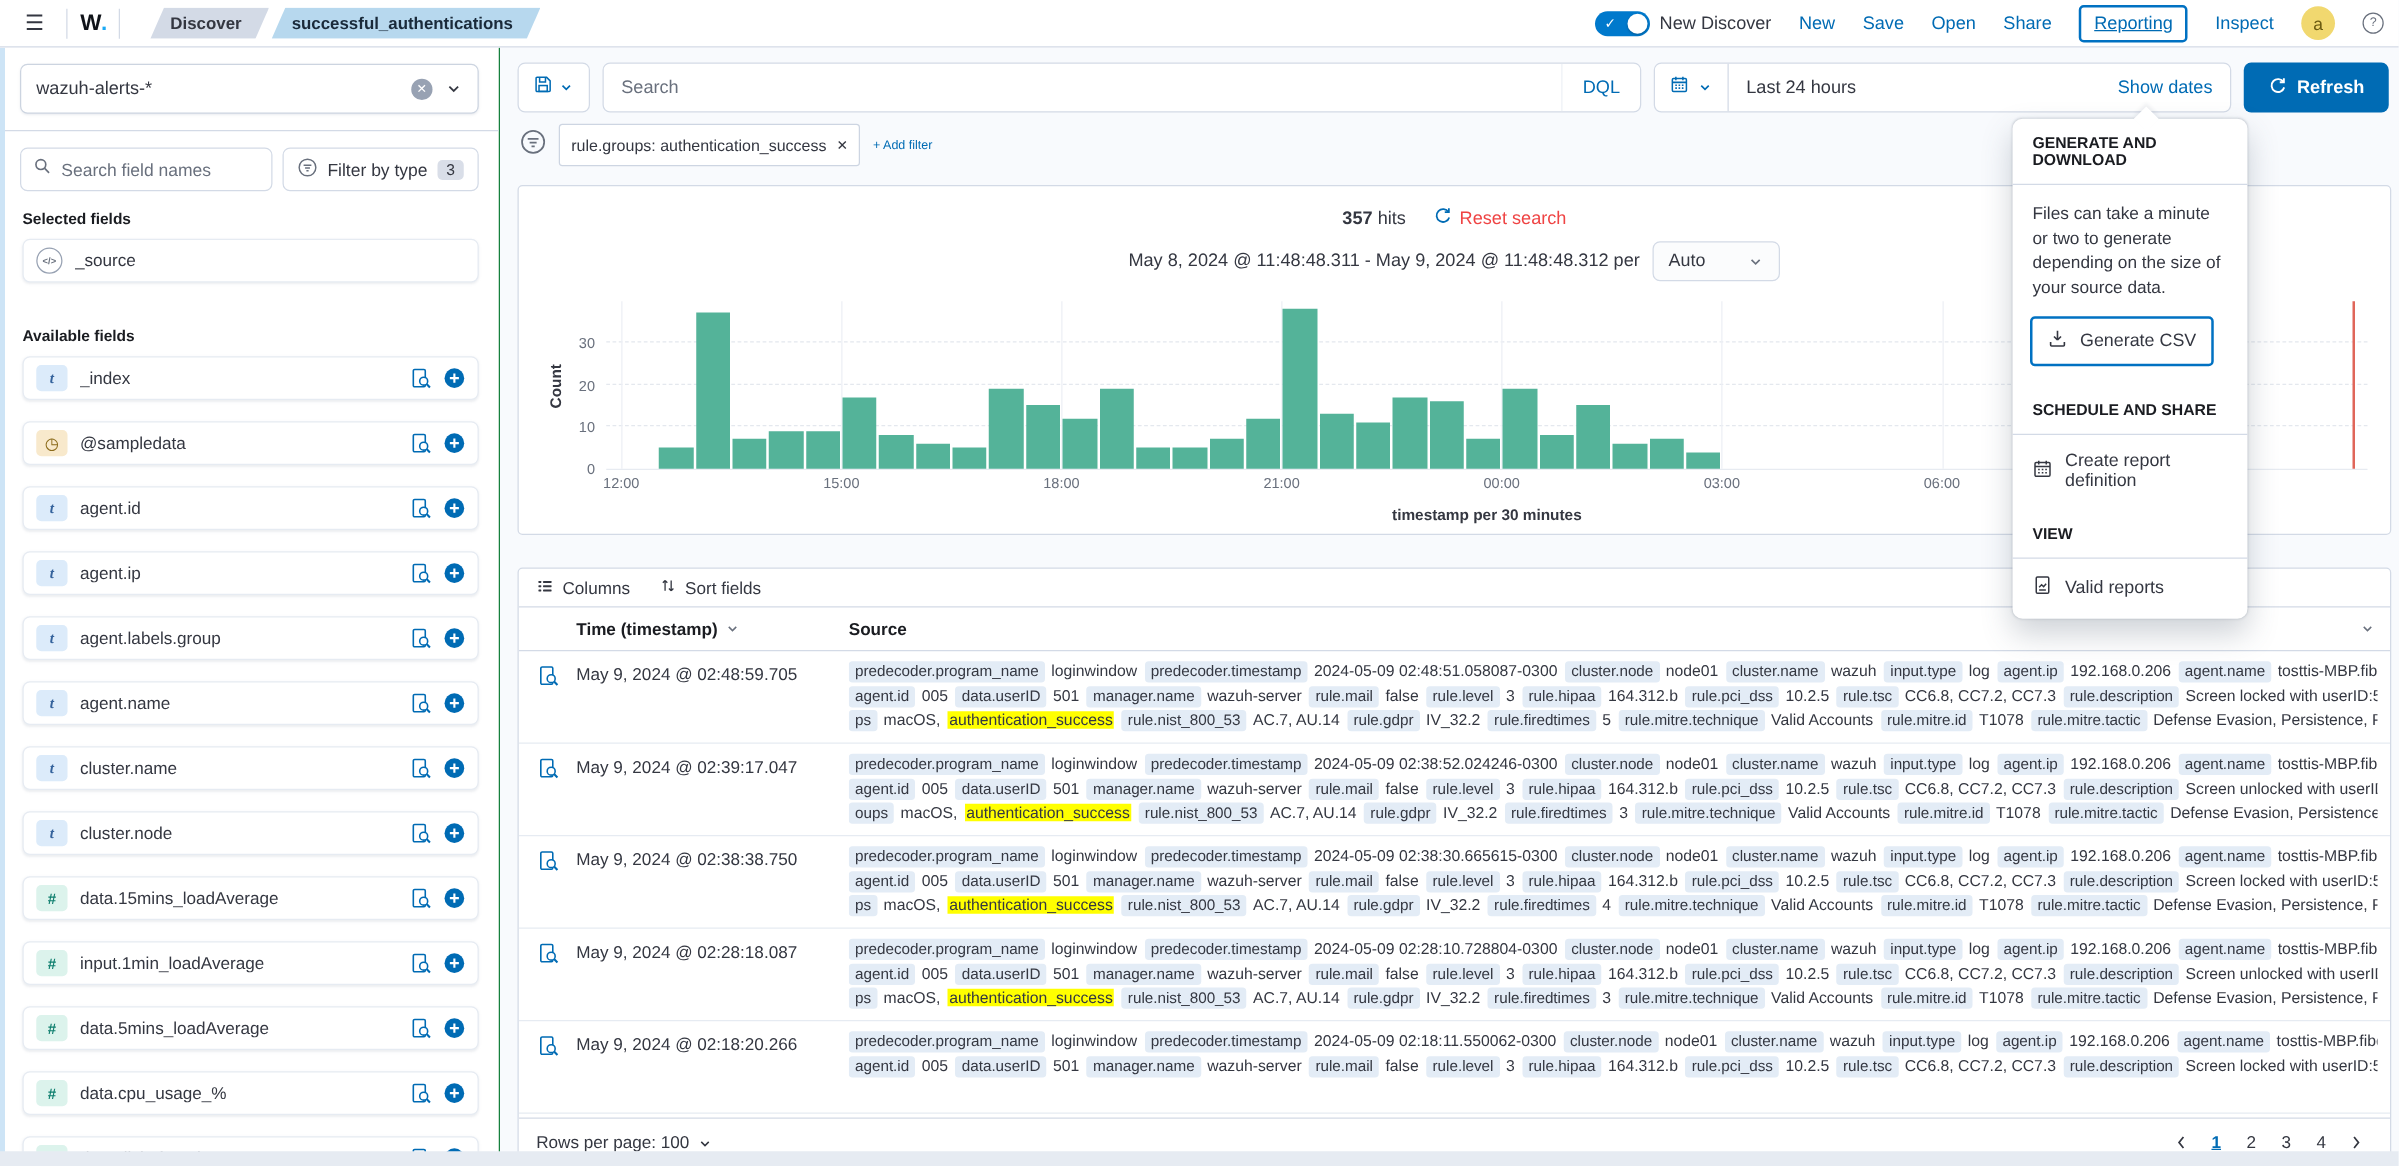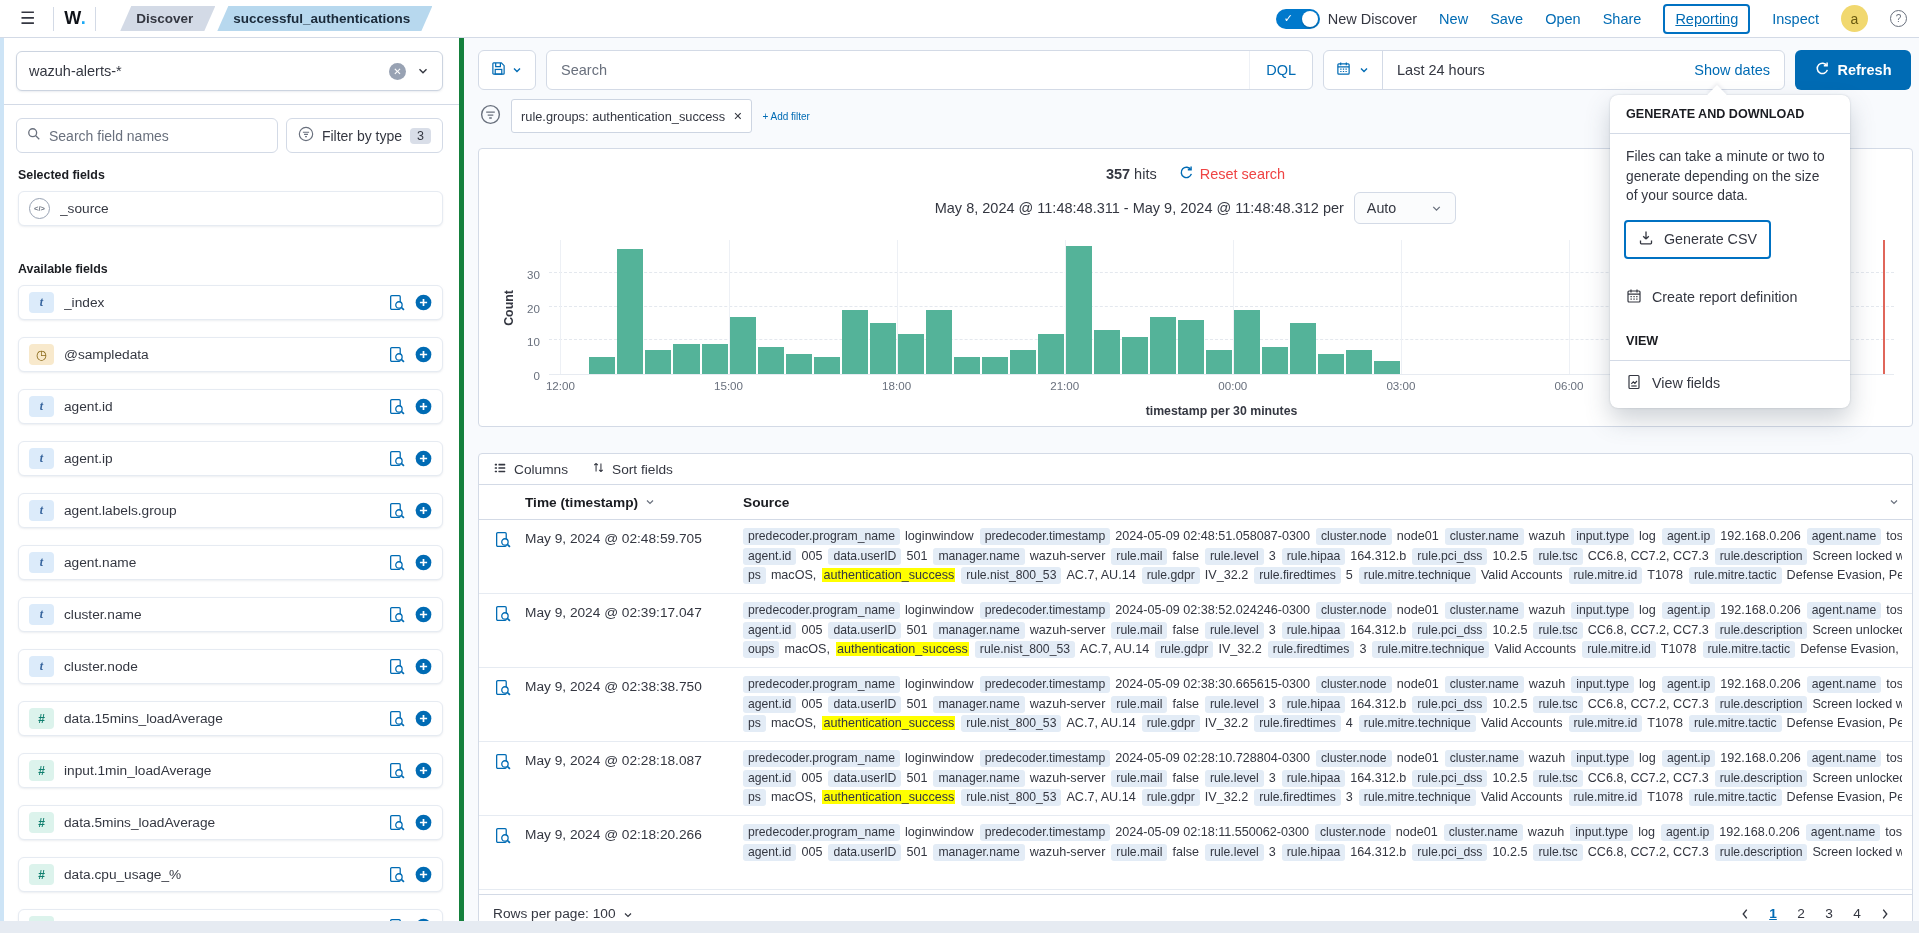--- a/index.html
+++ b/index.html
@@ -26,21 +26,21 @@
   .toggle-label { font-size:14.5px; color:#343741; }
   .nav-link { color:#006BB4; font-size:14.5px; cursor:pointer; }
   .nav-link-box { border:2px solid #0071c2; border-radius:4px; padding:4px 10px; }
   .nav-link-box .nav-link { text-decoration:underline; }
   .avatar { width:27px; height:27px; border-radius:50%; background:#f1d86f; color:#6a5a10; font-size:14px; display:flex; align-items:center; justify-content:center; cursor:pointer; }
   .help { width:17px; height:17px; border-radius:50%; border:1.4px solid #69707d; color:#69707d; font-size:10px; display:flex; align-items:center; justify-content:center; cursor:pointer; }
 
   .body-row { display:flex; height:895px; }
 
   
-  .sidebar { width:464px; background:#fff; border-right:5px solid #15803d; position:relative; overflow:hidden; flex:none; }
+  .sidebar { width:400px; background:#fff; border-right:1px solid #15803d; position:relative; overflow:hidden; flex:none; }
   .side-scroll { position:absolute; left:0; top:0; bottom:0; width:4px; background:#cde4f6; }
   .index-select { margin:13px 16px; height:40px; border:1px solid #ccd4e0; border-radius:6px; box-shadow:0 1px 2px rgba(152,162,179,.2); display:flex; align-items:center; padding:0 12px; font-size:14.5px; cursor:pointer; background:#fff; }
   .index-select .grow { flex:1; }
   .clear-x { width:17px; height:17px; border-radius:50%; background:#98a2b3; color:#fff; font-size:10px; display:flex; align-items:center; justify-content:center; margin-right:10px; }
   .chev { color:#343741; display:inline-flex; }
   .chev svg { display:block; }
   .side-div { height:1px; background:#d3dae6; }
   .search-row { display:flex; gap:8px; margin:13px 16px; }
   .field-search { flex:1; height:35px; border:1px solid #d3dae6; border-radius:6px; display:flex; align-items:center; gap:8px; padding:0 10px; background:#fff; cursor:text; }
   .field-search .ph { color:#69707d; font-size:14px; }
@@ -116,21 +116,21 @@
   .seg-t { margin-right:6px; }
   .hl { background:#ffff00; padding:0 1px; margin-right:6px; }
   .t-footer { height:38px; border-top:1px solid #d3dae6; display:flex; align-items:center; padding:0 14px; flex:none; background:#fff; }
   .rpp { display:flex; align-items:flex-end; gap:6px; font-size:13.7px; color:#343741; cursor:pointer; }
   .pager { margin-left:auto; display:flex; align-items:center; gap:2px; }
   .page-btn { min-width:26px; height:26px; display:flex; align-items:center; justify-content:center; font-size:13.7px; color:#343741; cursor:pointer; border-radius:4px; }
   .page-btn.active { color:#006BB4; font-weight:700; text-decoration:underline; }
   .page-chev { color:#343741; }
 
   
-  .popup { position:absolute; top:95px; left:1610px; width:240px; background:#fff; border-radius:8px; box-shadow:0 12px 24px rgba(65,78,101,.25), 0 0 2px rgba(65,78,101,.25); z-index:30; }
+  .popup { position:absolute; top:95px; left:1610px; width:188px; background:#fff; border-radius:8px; box-shadow:0 12px 24px rgba(65,78,101,.25), 0 0 2px rgba(65,78,101,.25); z-index:30; }
   .popup .arrow { position:absolute; top:-7px; left:100px; width:14px; height:14px; background:#fff; transform:rotate(45deg); box-shadow:-2px -2px 3px rgba(65,78,101,.08); }
   .pop-title { padding:12px 16px; font-size:12.6px; font-weight:700; color:#1a1c21; border-bottom:1px solid #d3dae6; }
   .pop-note { padding:13px 16px 4px; font-size:13.8px; line-height:1.42; color:#343741; }
   .csv-btn { margin:10px 14px 16px 14px; border:2px solid #0071c2; border-radius:4px; padding:8px 12px; display:inline-flex; align-items:center; gap:10px; font-size:14.3px; color:#343741; cursor:pointer; background:#fff; font-family:inherit; }
   .pop-item { padding:13px 16px 15px; display:flex; align-items:center; gap:10px; font-size:14.3px; color:#343741; cursor:pointer; }
 
   .bottom-strip { position:absolute; left:0; right:0; bottom:0; height:12px; background:#e6ebf2; z-index:15; }
 </style>
 </head>
 <body>
@@ -748,32 +748,33 @@
     <div class="arrow"></div>
     <div class="pop-title">GENERATE AND DOWNLOAD</div>
     <div class="pop-note">Files can take a minute or two to generate depending on the size of your source data.</div>
     <button class="csv-btn">
       <span><svg width="16" height="16" viewBox="0 0 16 16" fill="none" stroke="#343741" stroke-width="1.3">
             <path d="M8 1.5V9M8 9L5.2 6.2M8 9l2.8-2.8"></path>
             <path d="M2.5 10.5V13a.8.8 0 0 0 .8.8h9.4a.8.8 0 0 0 .8-.8v-2.5"></path>
           </svg></span>
       <span>Generate CSV</span>
     </button>
+    <div class="pop-title">SCHEDULE AND SHARE</div>
     <div class="pop-item">
       <span><svg width="16" height="16" viewBox="0 0 16 16" fill="none" stroke="#343741" stroke-width="1.2">
             <rect x="2" y="3" width="12" height="11" rx="1"></rect>
             <path d="M2 6.2h12M5 1.5v3M11 1.5v3M4.5 8.6h1.3M7.4 8.6h1.3M10.2 8.6h1.3M4.5 11.2h1.3M7.4 11.2h1.3M10.2 11.2h1.3"></path>
           </svg></span>
       <span>Create report definition</span>
     </div>
     <div class="pop-title">VIEW</div>
     <div class="pop-item">
       <span><svg width="16" height="16" viewBox="0 0 16 16" fill="none" stroke="#343741" stroke-width="1.2">
             <rect x="3" y="1.5" width="10" height="13" rx="1"></rect>
             <path d="M5.3 9.8l2-2 1.6 1.6 2-2.4"></path>
             <path d="M5.3 12h5.4"></path>
           </svg></span>
-      <span>View fields</span>
+      <span>Valid reports</span>
     </div>
   </div>
 
   <div class="bottom-strip"></div>
 </div>
 
 </body></html>

